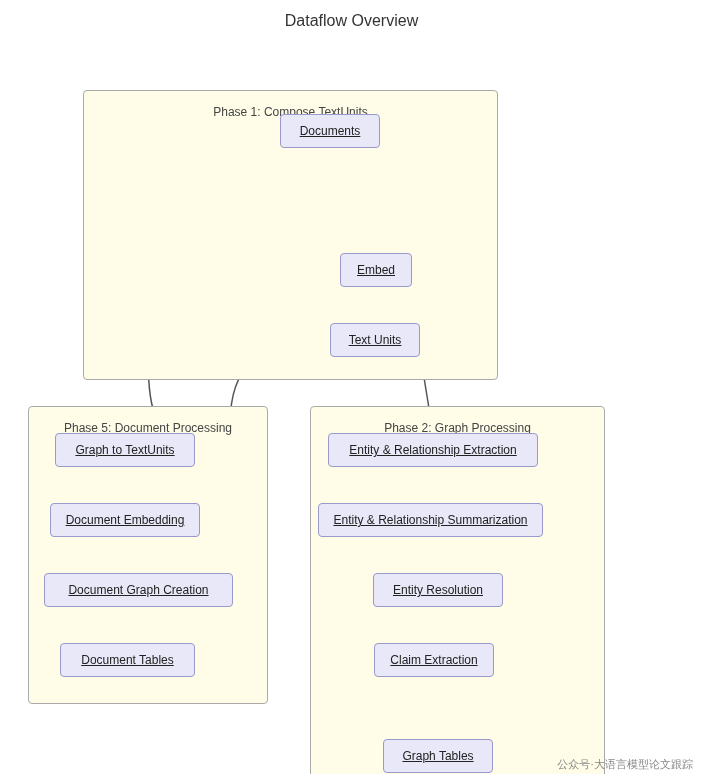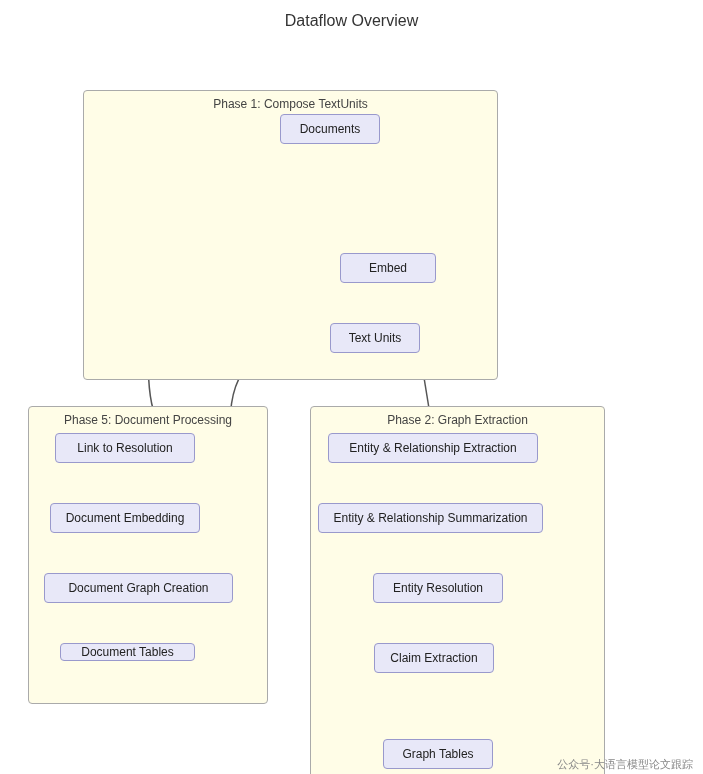--- a/index.html
+++ b/index.html
@@ -31,35 +31,37 @@
       border: 1.5px solid #aaa;
       background: #fffde7;
       border-radius: 4px;
     }
 
     .phase-label {
       font-size: 12px;
       color: #444;
       text-align: center;
       padding: 6px 8px 0 8px;
+      margin-top: 8px;
     }
 
     
     .node {
       position: absolute;
       background: #e8e8f8;
       border: 1.5px solid #9999cc;
       border-radius: 4px;
       font-size: 12px;
       color: #222;
       text-align: center;
       display: flex;
       align-items: center;
       justify-content: center;
-      padding: 8px 8px;
+      padding: 16px 8px;
+      text-decoration: underline;
     }
 
     
     .arrows-svg {
       position: absolute;
       top: 0;
       left: 0;
       width: 703px;
       height: 740px;
       pointer-events: none;
@@ -118,31 +120,31 @@
 
   <div class="phase-box" style="left:83px;top:52px;width:415px;height:290px;">
     <div class="phase-label">Phase 1: Compose TextUnits</div>
   </div>
 
   <div class="phase-box" style="left:28px;top:368px;width:240px;height:298px;">
     <div class="phase-label">Phase 5: Document Processing</div>
   </div>
 
   <div class="phase-box" style="left:310px;top:368px;width:295px;height:375px;">
-    <div class="phase-label">Phase 2: Graph Extraction</div>
+    <div class="phase-label">Phase 2: Graph Processing</div>
   </div>
 
   <div class="node" style="left:280px;top:76px;width:100px;height:30px;">Documents</div>
 
 
-  <div class="node" style="left:340px;top:215px;width:96px;height:30px;">Embed</div>
+  <div class="node" style="left:340px;top:215px;width:72px;height:30px;">Embed</div>
 
   <div class="node" style="left:330px;top:285px;width:90px;height:30px;">Text Units</div>
 
-  <div class="node" style="left:55px;top:395px;width:140px;height:30px;">Link to Resolution</div>
+  <div class="node" style="left:55px;top:395px;width:140px;height:30px;">Graph to TextUnits</div>
 
   <div class="node" style="left:50px;top:465px;width:150px;height:30px;text-align:center;">Document Embedding</div>
 
   <div class="node" style="left:44px;top:535px;width:189px;height:30px;">Document Graph Creation</div>
 
   <div class="node" style="left:60px;top:605px;width:135px;height:18px;">Document Tables</div>
 
   <div class="node" style="left:328px;top:395px;width:210px;height:30px;text-align:center;">Entity &amp; Relationship Extraction</div>
 
   <div class="node" style="left:318px;top:465px;width:225px;height:30px;">Entity &amp; Relationship Summarization</div>

